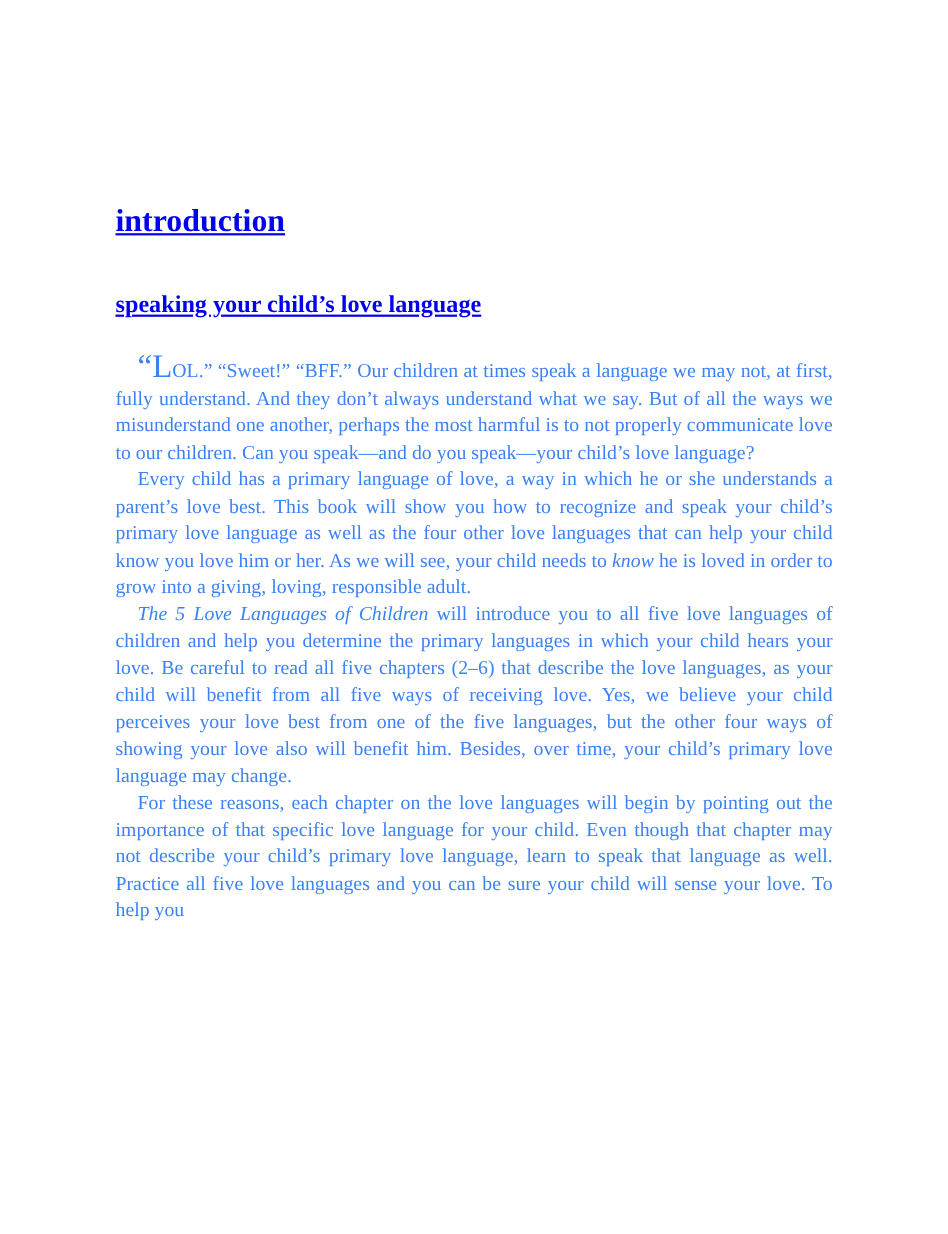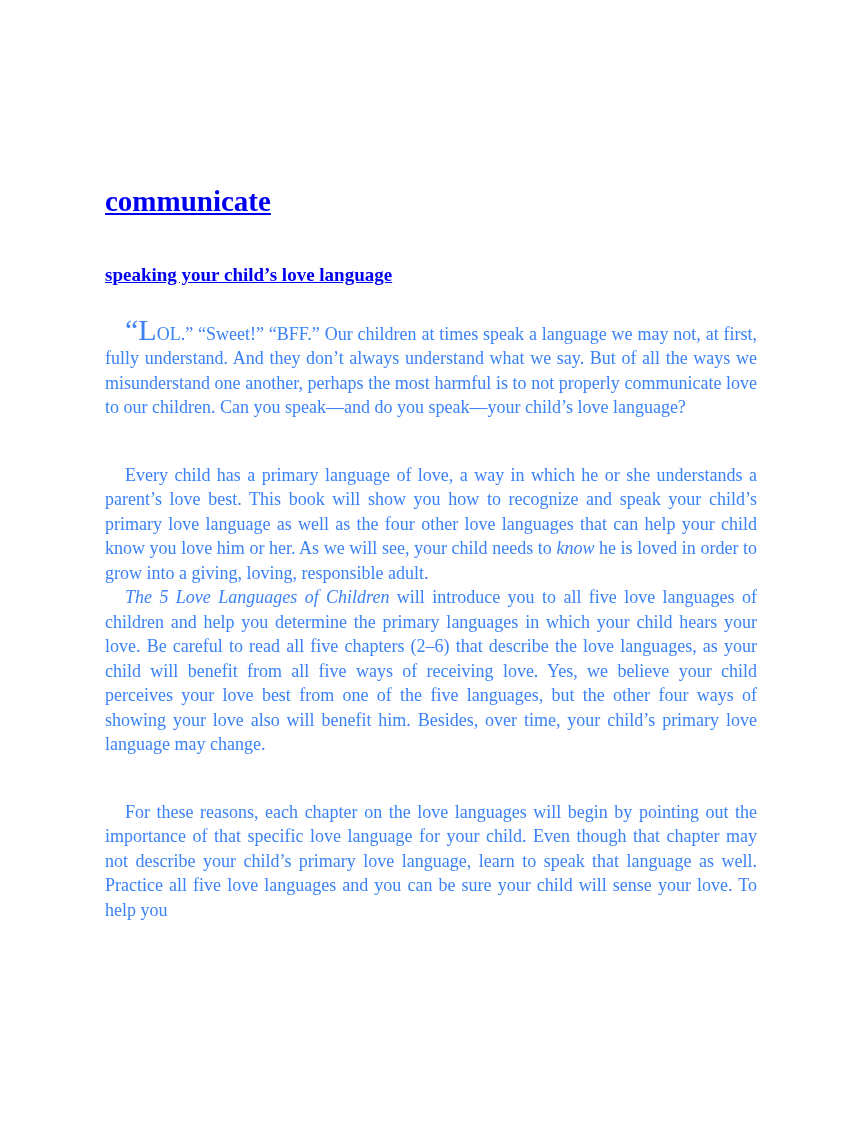--- a/index.html
+++ b/index.html
@@ -19,52 +19,52 @@
     overflow: hidden;
   }
   h1.chapter-heading {
     margin: 0;
     font-size: 29px;
     line-height: 1.1;
     font-weight: bold;
   }
   h2.section-subheading {
     margin: 46px 0 0 0;
-    font-size: 19px;
+    font-size: 22px;
     line-height: 1.15;
     font-weight: bold;
   }
   .hlink {
     color: #0000EE;
     text-decoration: underline;
     cursor: pointer;
   }
   .body-copy { margin: 0; }
   p.para {
     margin: 0;
     font-size: 18px;
     line-height: 24.5px;
     text-align: justify;
     text-indent: 20px;
     color: #3b82f6;
   }
   p.para.opener { margin-top: 36px; }
-  p.para.gap { margin-top: 43px; }
+  p.para.gap { }
   .run-lead {
     font-size: 30px;
     line-height: 0;
   }
   .run-italic { font-style: italic; }
   .run-normal { }
 </style>
 </head>
 <body>
 
 <div class="page">
-  <h1 class="chapter-heading"><span class="hlink" style="color: rgb(0, 0, 238);">communicate</span></h1>
+  <h1 class="chapter-heading"><span class="hlink" style="color: rgb(0, 0, 238);">introduction</span></h1>
 
   <h2 class="section-subheading"><span class="hlink" style="color: rgb(0, 0, 238);">speaking your child’s love language</span></h2>
 
   <div class="body-copy">
       <p class="para opener"><span class="run-lead">“L</span><span class="run-normal">OL.” “Sweet!” “BFF.” Our children at times speak a language we may not, at first, fully understand. And they don’t always understand what we say. But of all the ways we misunderstand one another, perhaps the most harmful is to not properly communicate love to our children. Can you speak—and do you speak—your child’s love language?</span></p>
       <p class="para gap"><span class="run-normal">Every child has a primary language of love, a way in which he or she understands a parent’s love best. This book will show you how to recognize and speak your child’s primary love language as well as the four other love languages that can help your child know you love him or her. As we will see, your child needs to </span><span class="run-italic">know</span><span class="run-normal"> he is loved in order to grow into a giving, loving, responsible adult.</span></p>
       <p class="para"><span class="run-italic">The 5 Love Languages of Children</span><span class="run-normal"> will introduce you to all five love languages of children and help you determine the primary languages in which your child hears your love. Be careful to read all five chapters (2–6) that describe the love languages, as your child will benefit from all five ways of receiving love. Yes, we believe your child perceives your love best from one of the five languages, but the other four ways of showing your love also will benefit him. Besides, over time, your child’s primary love language may change.</span></p>
       <p class="para gap"><span class="run-normal">For these reasons, each chapter on the love languages will begin by pointing out the importance of that specific love language for your child. Even though that chapter may not describe your child’s primary love language, learn to speak that language as well. Practice all five love languages and you can be sure your child will sense your love. To help you</span></p>
     </div>
 </div>

